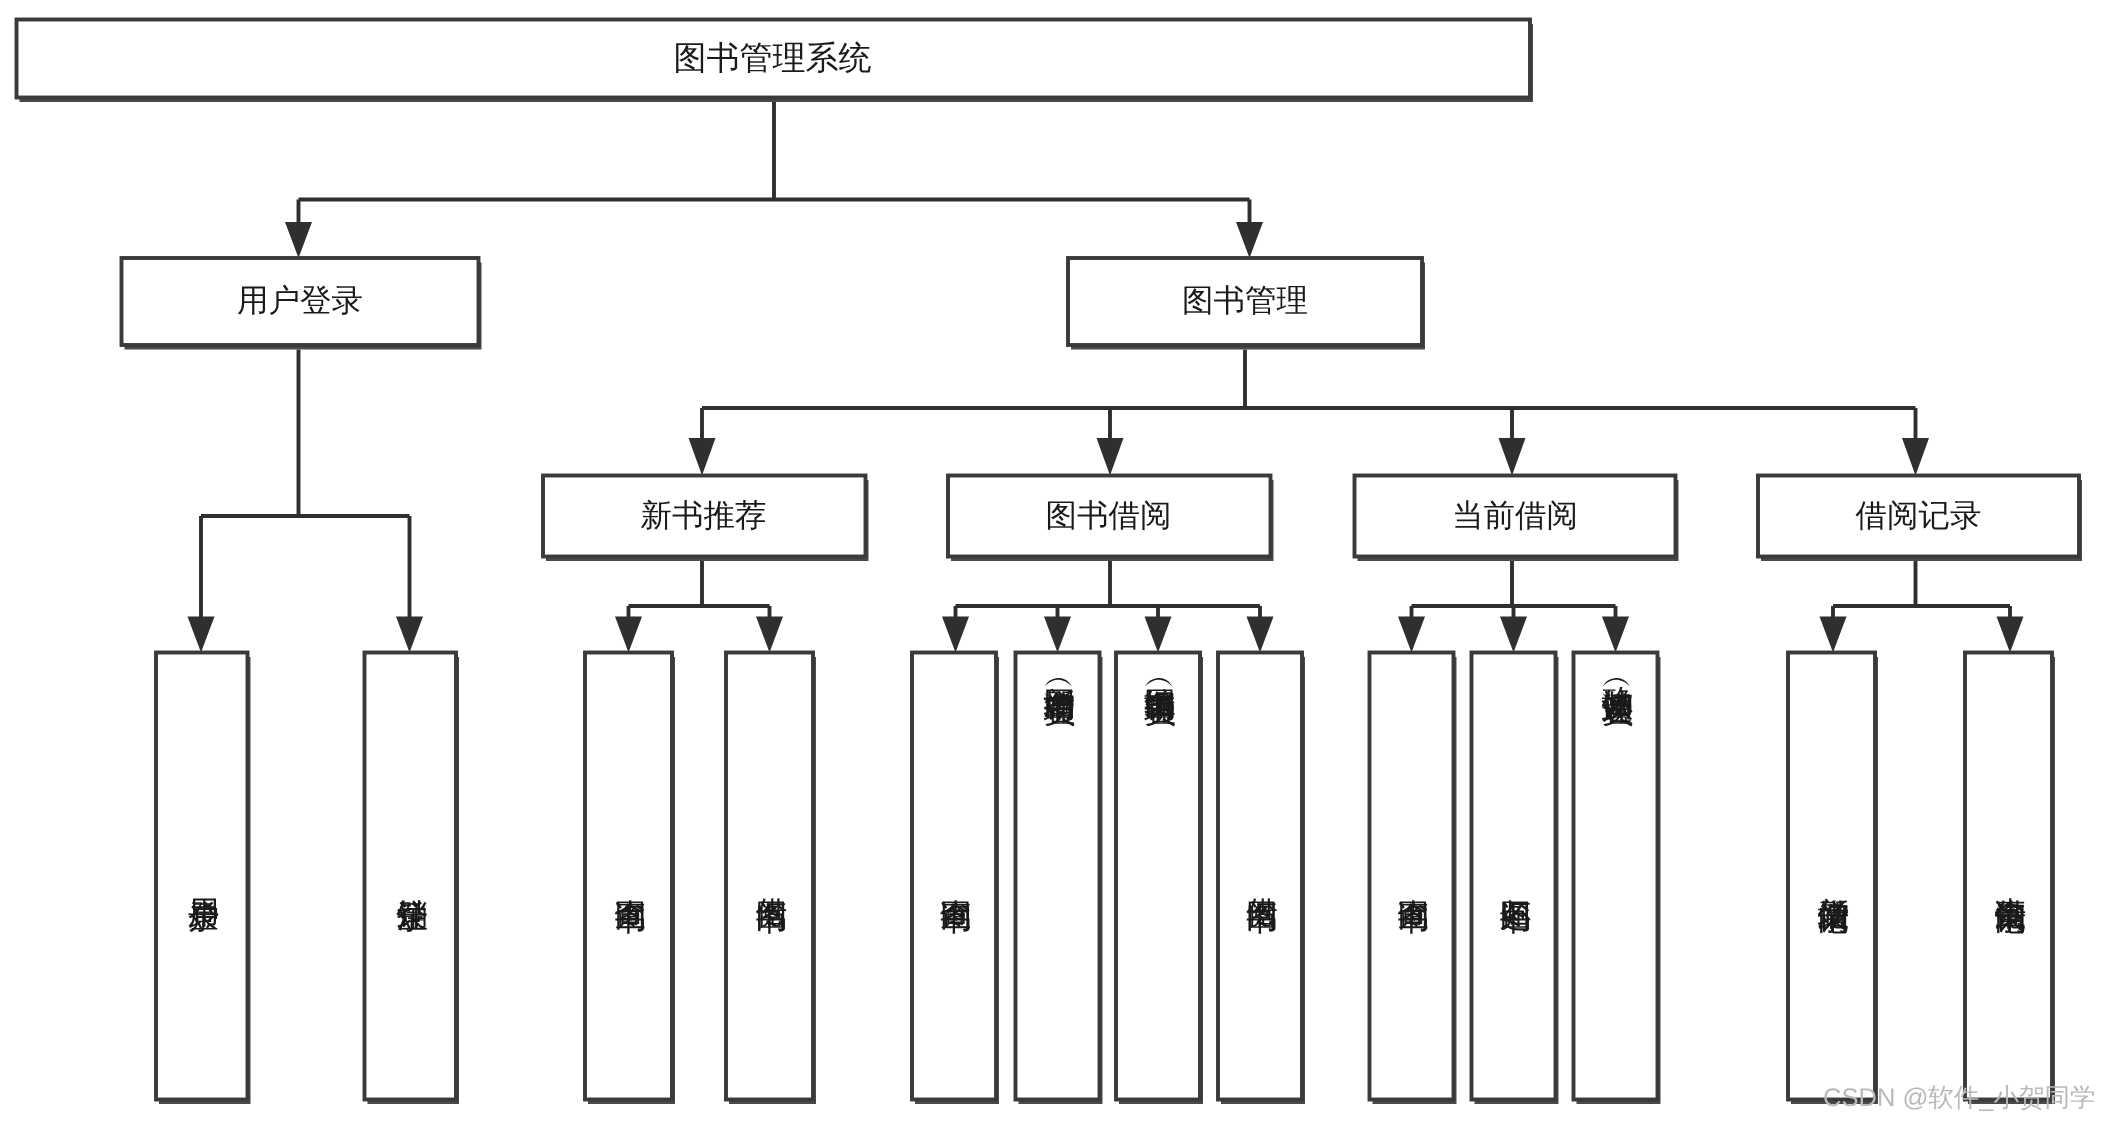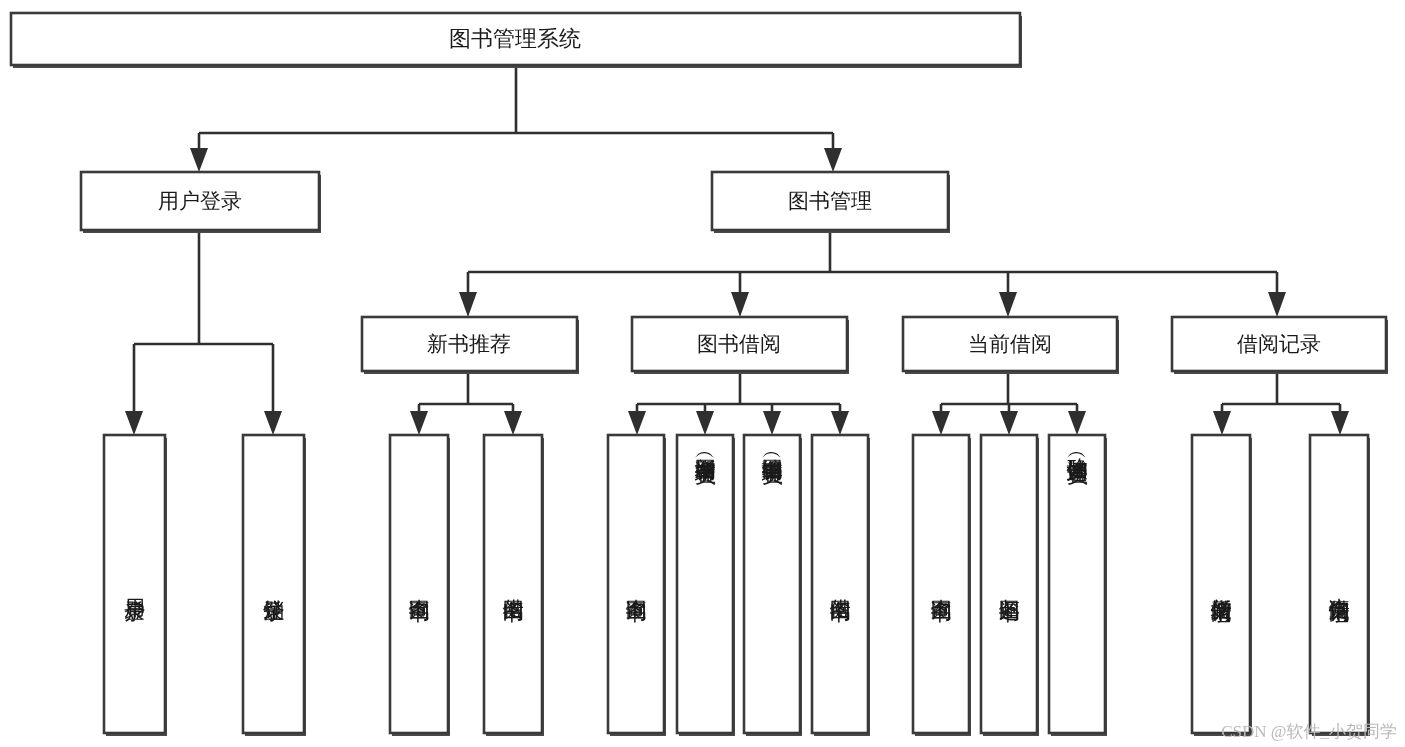--- a/index.html
+++ b/index.html
@@ -73,21 +73,21 @@
     line-height: 1.08;
     color: #1a1a1a;
     letter-spacing: 1px;
     white-space: nowrap;
     text-align: center;
   }
   .watermark {
     position: absolute;
     right: 8px;
     bottom: 4px;
-    font-family: Liberation Serif, serif;
+    font-family: Liberation Sans, sans-serif;
     font-size: 17px;
     color: #b9b9b9;
     white-space: nowrap;
   }
 </style>
 </head>
 <body>
 
 <div id="diagram-root">
 

